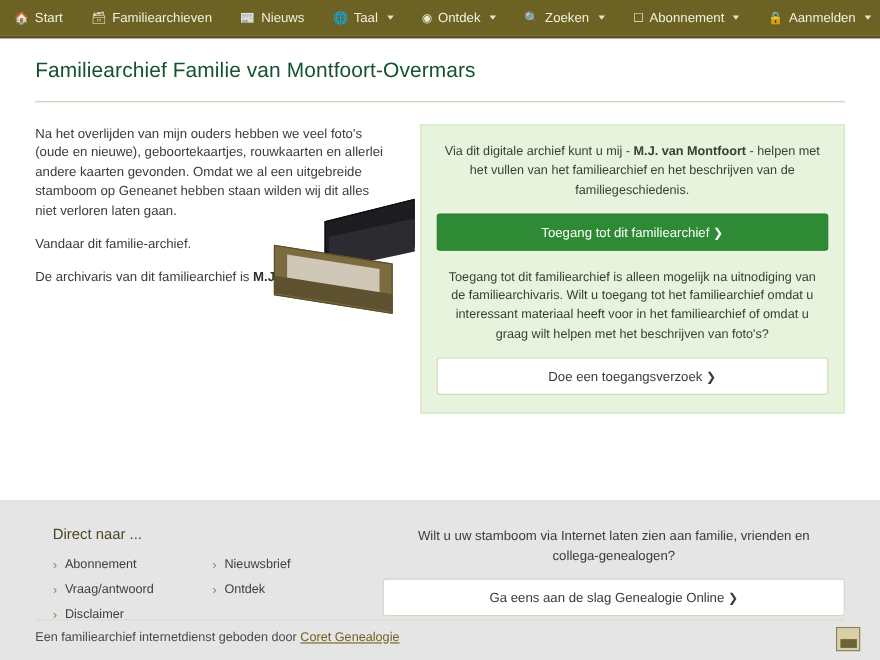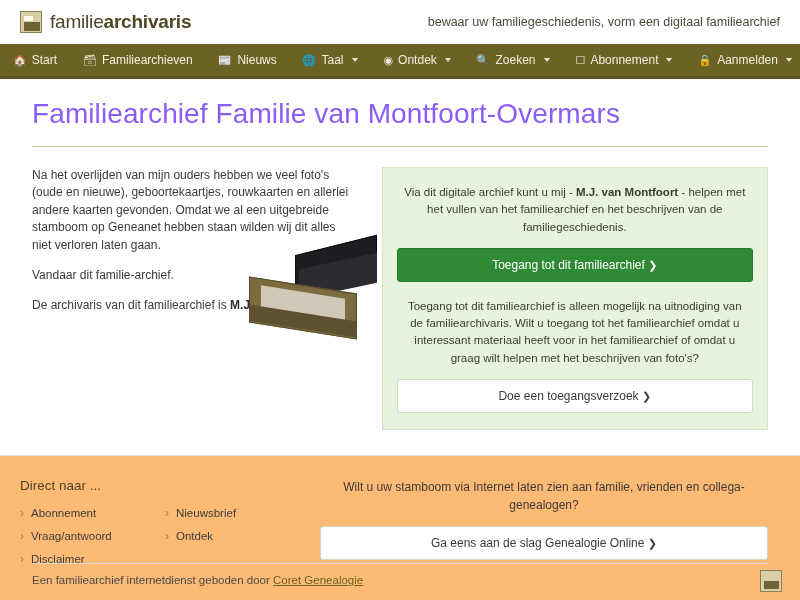--- a/index.html
+++ b/index.html
@@ -94,23 +94,23 @@
     border-left: 3.5px solid transparent;
     border-right: 3.5px solid transparent;
     border-top: 4px solid #e8e4cd;
     margin-left: 3px;
   }
   .ico { font-size: 11px; opacity: .95; }
 
   
   .content { padding: 0 32px; }
   h1.page-title {
-    font-size: 28px;
+    font-size: 19px;
     font-weight: normal;
-    color: #8b5cf6;
+    color: #14532d;
     margin: 22px 0 16px 0;
     letter-spacing: .1px;
   }
   .rule {
     border-bottom: 1px solid #cfc9a8;
     margin: 0 0 20px 0;
   }
 
   .columns {
     display: flex;
@@ -218,23 +218,23 @@
     margin: 16px 4px 12px 4px;
   }
   .arrow { font-size: 11px; }
 
   
   .footer {
     position: absolute;
     left: 0; right: 0;
     top: 455px;
     bottom: 0;
-    background: #fdba74;
+    background: #e5e5e5;
     border-top: 1px solid #dedacb;
-    padding: 22px 32px 0 20px;
+    padding: 22px 32px 0 48px;
   }
   .footer-cols { display: flex; }
   .f-left { width: 290px; }
   .f-title {
     font-size: 13.5px;
     color: #4d4726;
     margin: 0 0 14px 0;
     font-weight: normal;
   }
   .f-links {
@@ -298,27 +298,20 @@
     position: absolute;
     left: 32px; right: 32px;
     bottom: 36px;
   }
 </style>
 </head>
 <body>
 
 <div class="page">
 
-  <div class="topbar">
-    <div class="brand">
-      <span class="brand-logo"></span>
-      <span class="brand-text"><span>familie</span><b>archivaris</b></span>
-    </div>
-    <div class="tagline">bewaar uw familiegeschiedenis, vorm een digitaal familiearchief</div>
-  </div>
 
   <div class="navbar">
     <div class="nav-left">
       <div class="nav-item">
         <span class="ico">🏠</span>
         <span>Start</span>
       </div>
       <div class="nav-item">
         <span class="ico">🗃</span>
         <span>Familiearchieven</span>

